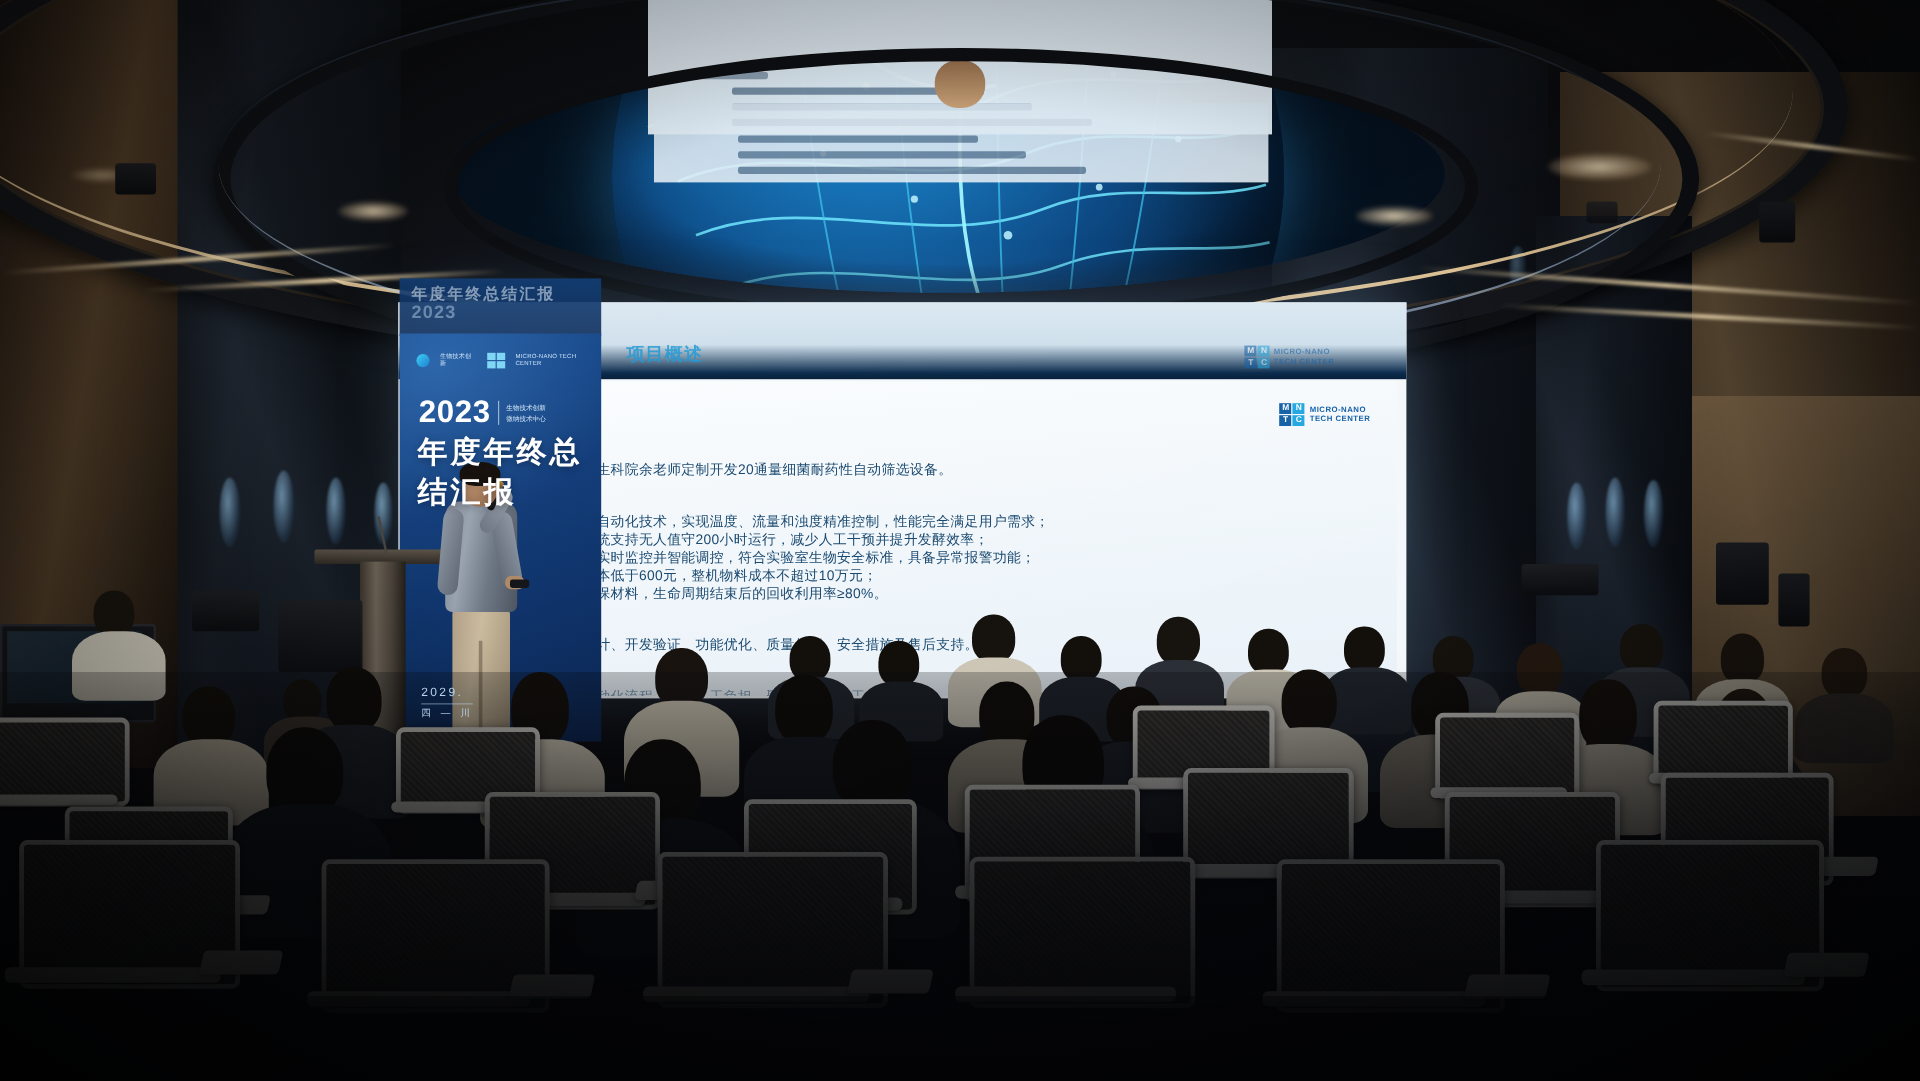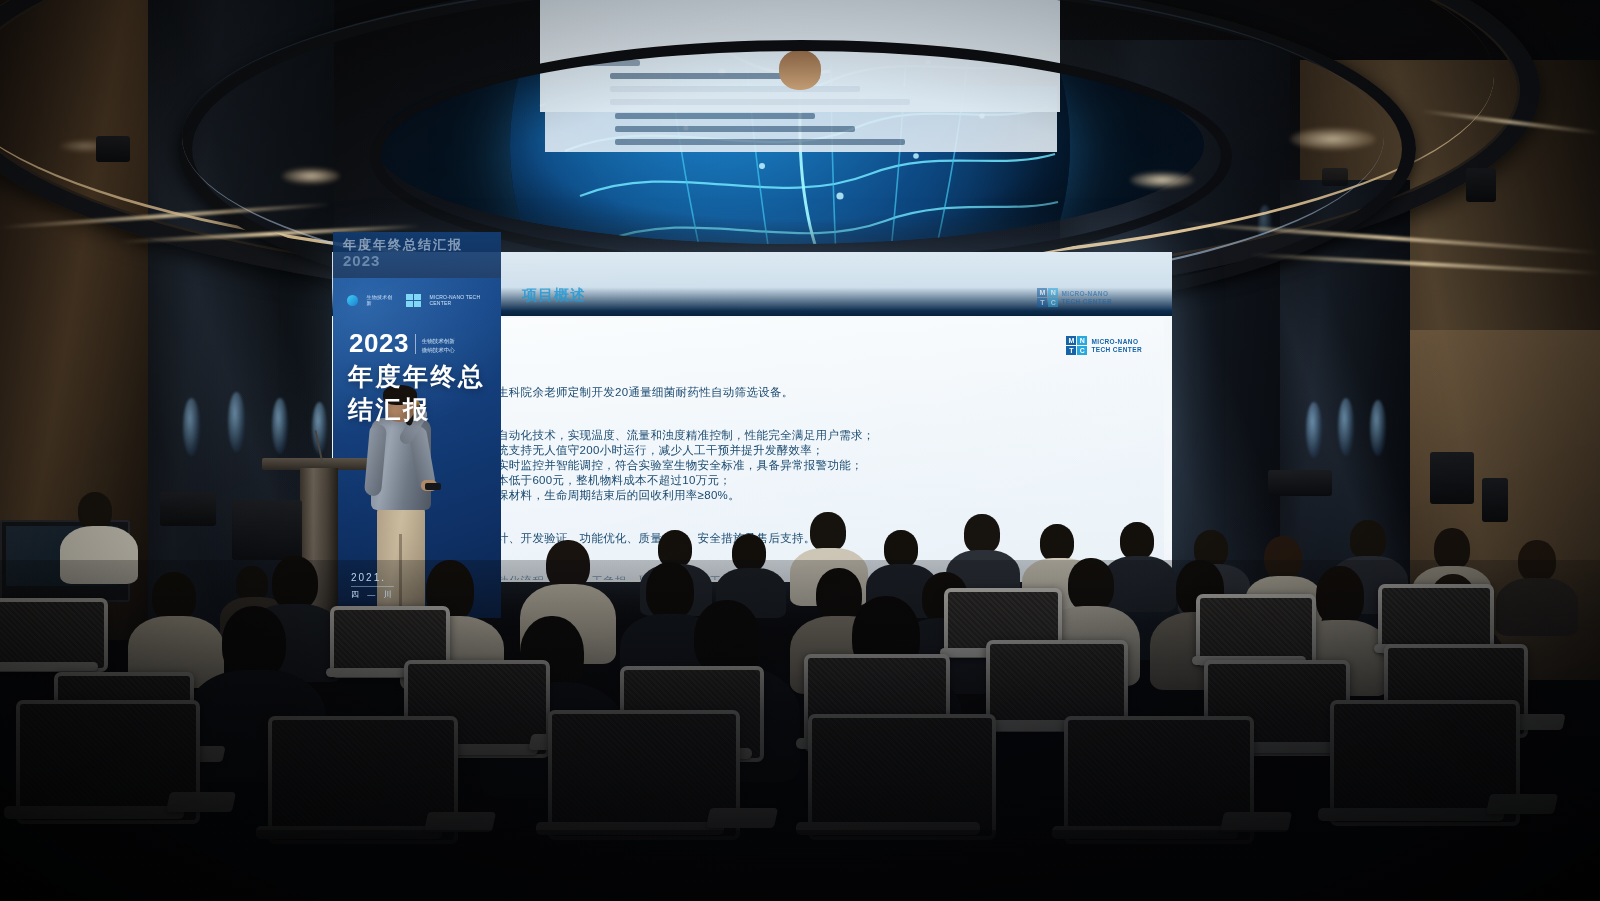--- a/index.html
+++ b/index.html
@@ -398,21 +398,21 @@
       <div class="by-div"></div>
       <div>
         <div class="by-sub">生物技术创新</div>
         <div class="by-sub">微纳技术中心</div>
       </div>
     </div>
 
     <div class="banner-main">年度年终总结汇报</div>
 
     <div class="banner-date">
-      <div>2021.</div>
+      <div>2029.</div>
       <div class="sub">四 — 川</div>
     </div>
   </div>
 
   <div class="podium-top"></div>
   <div class="podium-col"></div>
   <div class="mic-stand"></div>
 
   <div class="speaker">
     <div class="sp-legs"></div>

